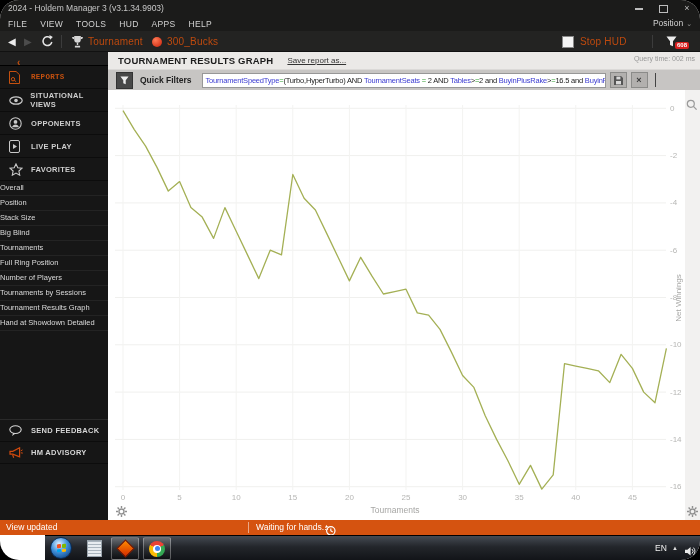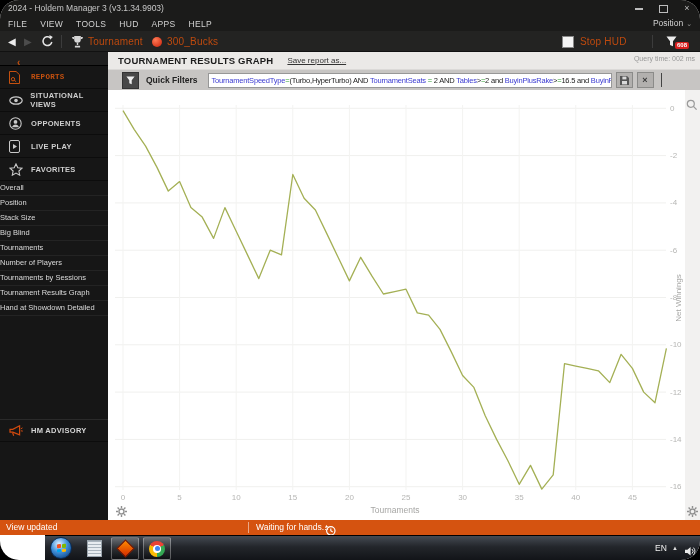--- a/index.html
+++ b/index.html
@@ -44,21 +44,21 @@
   .side-foot-row.advisory .nav-ic{color:#d14a0e;}
   .side-foot-row .nav-lb{font-size:7.5px;font-weight:bold;letter-spacing:.3px;}
   .edge-arrow{left:108px;top:73px;width:0;height:0;border-top:4px solid transparent;border-bottom:4px solid transparent;border-right:5px solid #161616;}
 
   
   .report-header{left:108px;top:52px;width:592px;height:18px;background:#ebe9e7;border-bottom:1px solid #dbd9d7;
                  display:flex;align-items:center;box-sizing:border-box;padding-left:10px;}
   .report-title{font-size:9.5px;font-weight:bold;color:#1c1c1c;letter-spacing:.2px;}
   .save-link{font-size:8px;color:#333;text-decoration:underline;margin-left:14px;}
   .query-time{position:absolute;right:5px;top:3px;font-size:7px;color:#999;}
-  .filterbar{left:108px;top:70px;width:592px;height:20px;background:#c7c5c3;display:flex;align-items:center;box-sizing:border-box;padding-left:14px;}
+  .filterbar{left:108px;top:70px;width:592px;height:20px;background:#c7c5c3;display:flex;align-items:center;box-sizing:border-box;padding-left:8px;}
   .funnel-btn{width:15px;height:15px;background:#484848;border:1px solid #333;display:flex;align-items:center;justify-content:center;}
   .qf-label{font-size:8.5px;color:#222;margin-left:7px;font-weight:bold;}
   .qf-input{margin-left:10px;width:396px;height:13px;background:#fff;border:1px solid #979797;font-size:7.5px;line-height:13px;
             padding:0 3px;white-space:nowrap;overflow:hidden;letter-spacing:-0.2px;}
   .seg-field{color:#3b3bd1;} .seg-op{color:#2f9e2f;} .seg-plain{color:#1a1a1a;}
   .qf-btn{width:15px;height:14px;background:#b2b0ae;border:1px solid #8b8b89;margin-left:4px;display:flex;align-items:center;justify-content:center;}
   .qf-caret{width:1px;height:14px;background:#444;margin-left:7px;}
 
   
   .chart-wrap{left:108px;top:90px;width:592px;height:430px;background:#fff;}
@@ -217,26 +217,36 @@
           </span>
           <span class="nav-lb">FAVORITES</span>
         </div>
       </div>
     <div id="side-list">
         <div class="side-item">Overall</div>
         <div class="side-item">Position</div>
         <div class="side-item">Stack Size</div>
         <div class="side-item">Big Blind</div>
         <div class="side-item">Tournaments</div>
+        <div class="side-item">Full Ring Position</div>
         <div class="side-item">Number of Players</div>
         <div class="side-item">Tournaments by Sessions</div>
         <div class="side-item">Tournament Results Graph</div>
         <div class="side-item">Hand at Showdown Detailed</div>
       </div>
     <div class="side-footer" id="side-footer">
+        <div class="side-foot-row">
+          <span class="nav-ic">
+            <svg width="13" height="12" viewBox="0 0 13 12">
+              <ellipse cx="6.5" cy="4.6" rx="5.7" ry="3.9" fill="none" stroke="currentColor" stroke-width="1.1"></ellipse>
+              <path d="M4.2 8.1L3 11l3.6-2.4z" fill="currentColor"></path>
+            </svg>
+          </span>
+          <span class="nav-lb">SEND FEEDBACK</span>
+        </div>
         <div class="side-foot-row advisory">
           <span class="nav-ic">
             <svg width="14" height="12" viewBox="0 0 14 12">
               <path d="M1 4.3h2.8L10.6.8v9L3.8 7.1H1z" fill="none" stroke="currentColor" stroke-width="1.2"></path>
               <path d="M3.6 7.6l1.1 3.2" stroke="currentColor" stroke-width="1.2"></path>
               <path d="M11.8 3.8l1.7-.9M11.9 5.8l1.9.3" stroke="currentColor"></path>
             </svg>
           </span>
           <span class="nav-lb">HM ADVISORY</span>
         </div>

